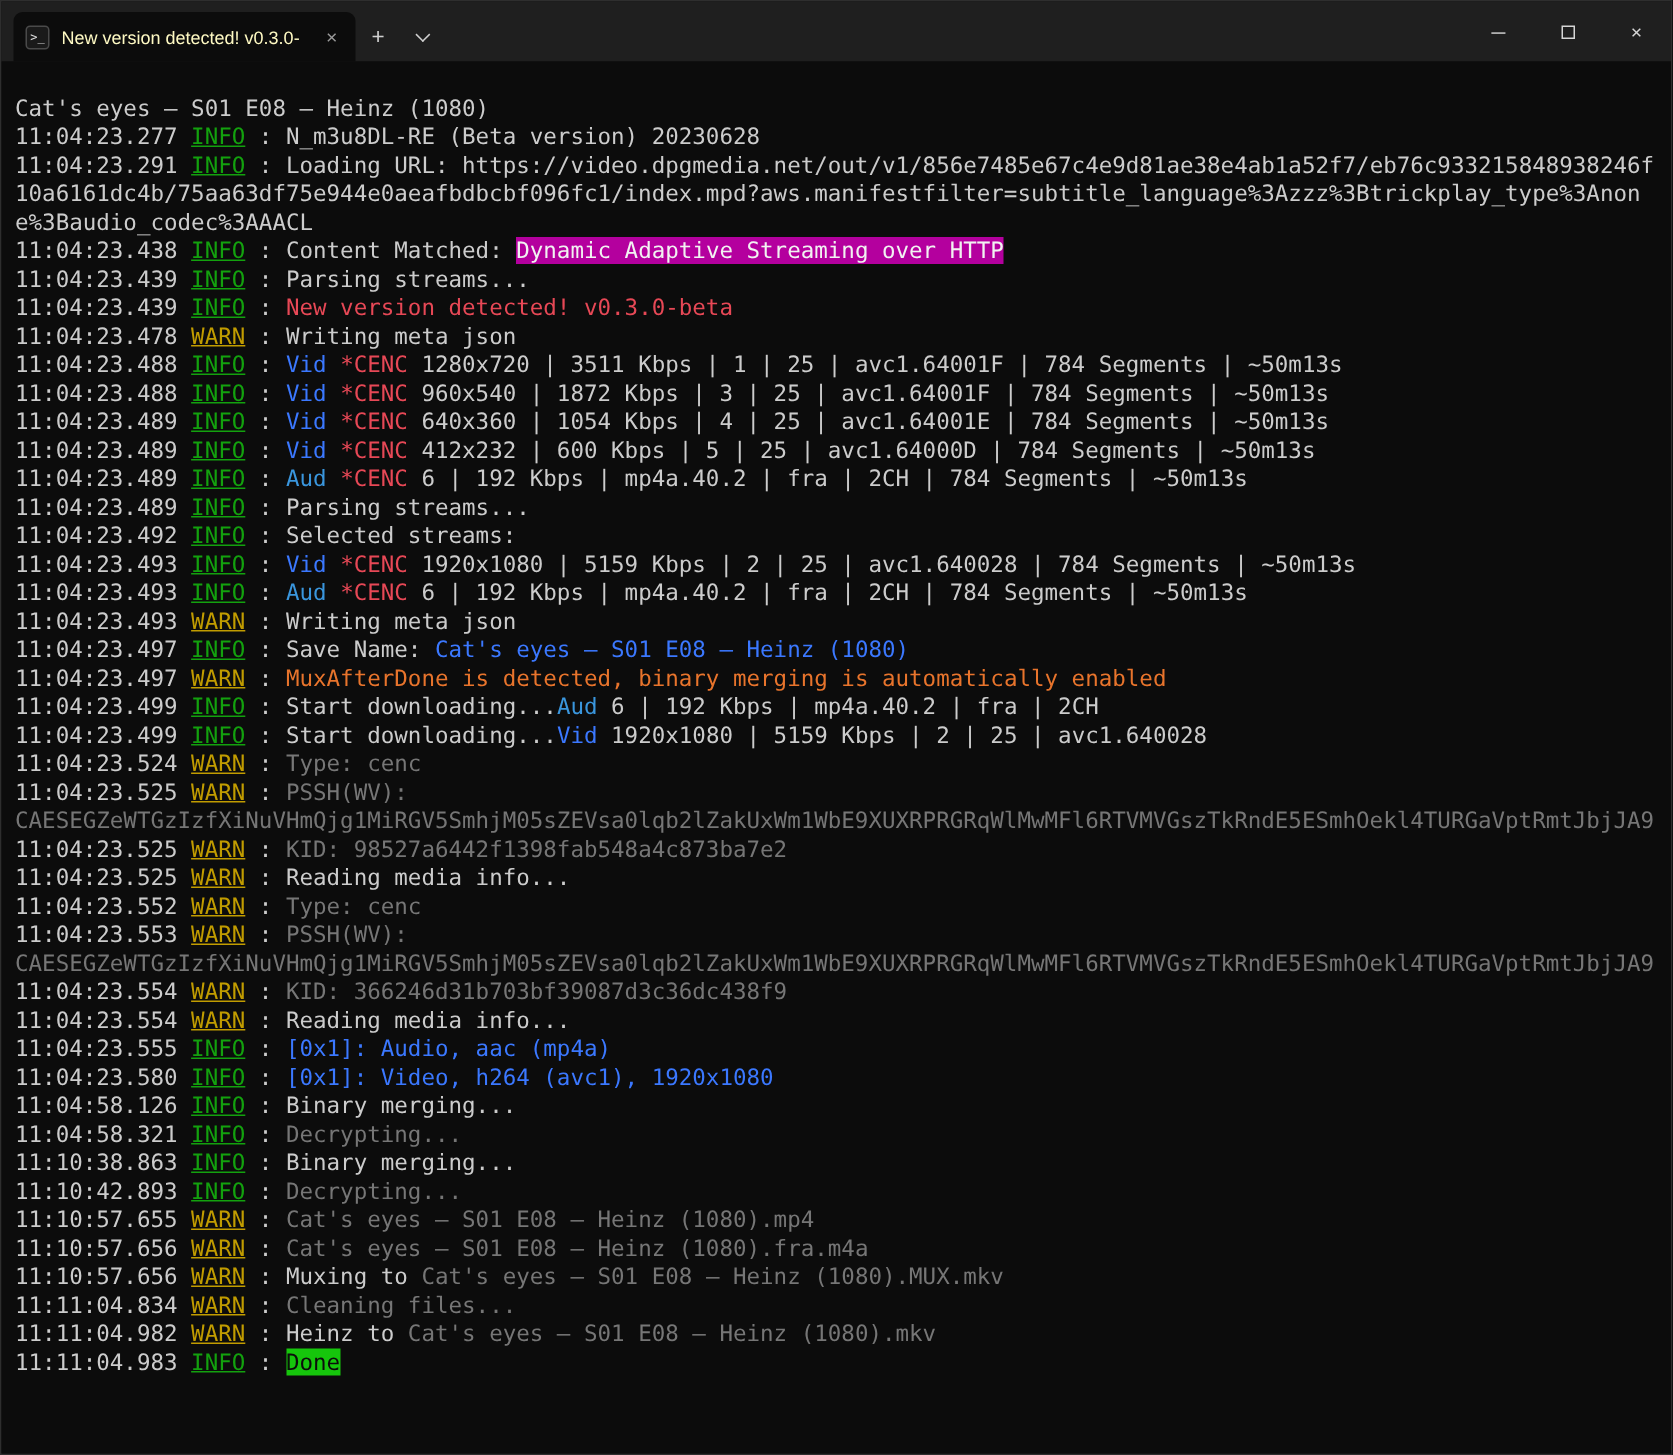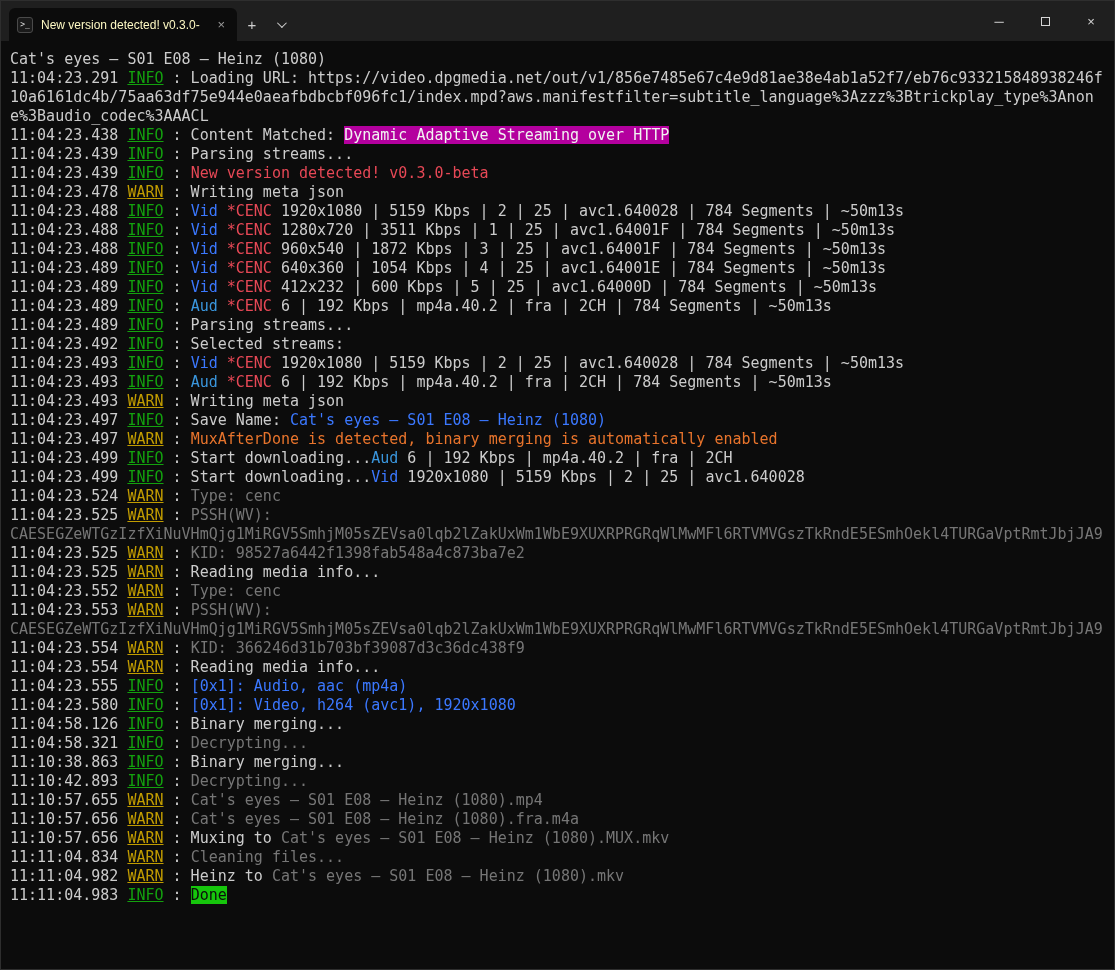--- a/index.html
+++ b/index.html
@@ -24,21 +24,21 @@
   .newtab-btn,.dropdown-btn{height:33px;display:flex;align-items:center;justify-content:center;
        color:#cfcfcf;font-size:15px;width:30px;cursor:default;}
   .dropdown-btn{width:26px;}
   .chev{width:7px;height:7px;border-right:1px solid #cfcfcf;border-bottom:1px solid #cfcfcf;
         transform:rotate(45deg) translateY(-2px);display:inline-block;}
   .spacer{flex:1 1 auto;height:100%;}
   .winbtn{width:46px;height:40px;display:flex;align-items:center;justify-content:center;
           color:#d6d6d6;font-size:13px;align-self:flex-start;cursor:default;}
   .max-box{width:9px;height:9px;border:1px solid #d6d6d6;display:inline-block;}
   
-  .terminal{flex:1 1 auto;background:var(--bg);padding:9px 8px 0 9px;overflow:hidden;
+  .terminal{flex:1 1 auto;background:var(--bg);padding:22px 8px 0 9px;overflow:hidden;
             font-family:"DejaVu Sans Mono",monospace;font-size:15px;line-height:19px;color:var(--fg);}
   .line{white-space:pre-wrap;word-break:break-all;min-height:19px;}
   .s-w{color:var(--fg);}
   .s-info{color:var(--info);text-decoration:underline;}
   .s-warn{color:var(--warn);text-decoration:underline;}
   .s-r{color:var(--red);}
   .s-b{color:var(--blue);}
   .s-c{color:var(--cyan);}
   .s-g{color:var(--gray);margin-top:43px;}
   .s-o{color:var(--orange);}
@@ -61,26 +61,26 @@
       </div>
     <div class="spacer"></div>
     <div class="winbtn">─</div>
     <div class="winbtn">
         <span class="max-box"></span>
       </div>
     <div class="winbtn">×</div>
   </div>
   <div class="terminal">
       <div class="line"><span class="s-w">Cat's eyes – S01 E08 – Heinz (1080)</span></div>
+      <div class="line"><span class="s-w">11:04:23.277 </span><span class="s-info">INFO</span><span class="s-w"> : N_m3u8DL-RE (Beta version) 20230628</span></div>
       <div class="line"><span class="s-w">11:04:23.291 </span><span class="s-info">INFO</span><span class="s-w"> : Loading URL: https://video.dpgmedia.net/out/v1/856e7485e67c4e9d81ae38e4ab1a52f7/eb76c933215848938246f10a6161dc4b/75aa63df75e944e0aeafbdbcbf096fc1/index.mpd?aws.manifestfilter=subtitle_language%3Azzz%3Btrickplay_type%3Anone%3Baudio_codec%3AAACL</span></div>
       <div class="line"><span class="s-w">11:04:23.438 </span><span class="s-info">INFO</span><span class="s-w"> : Content Matched: </span><span class="s-mh">Dynamic Adaptive Streaming over HTTP</span></div>
       <div class="line"><span class="s-w">11:04:23.439 </span><span class="s-info">INFO</span><span class="s-w"> : Parsing streams...</span></div>
       <div class="line"><span class="s-w">11:04:23.439 </span><span class="s-info">INFO</span><span class="s-w"> : </span><span class="s-r">New version detected! v0.3.0-beta</span></div>
       <div class="line"><span class="s-w">11:04:23.478 </span><span class="s-warn">WARN</span><span class="s-w"> : Writing meta json</span></div>
-      <div class="line"><span class="s-w">11:04:23.488 </span><span class="s-info">INFO</span><span class="s-w"> : </span><span class="s-b">Vid</span><span class="s-w"> </span><span class="s-r">*CENC</span><span class="s-w"> 1920x1080 | 5159 Kbps | 2 | 25 | avc1.640028 | 784 Segments | ~50m13s</span></div>
       <div class="line"><span class="s-w">11:04:23.488 </span><span class="s-info">INFO</span><span class="s-w"> : </span><span class="s-b">Vid</span><span class="s-w"> </span><span class="s-r">*CENC</span><span class="s-w"> 1280x720 | 3511 Kbps | 1 | 25 | avc1.64001F | 784 Segments | ~50m13s</span></div>
       <div class="line"><span class="s-w">11:04:23.488 </span><span class="s-info">INFO</span><span class="s-w"> : </span><span class="s-b">Vid</span><span class="s-w"> </span><span class="s-r">*CENC</span><span class="s-w"> 960x540 | 1872 Kbps | 3 | 25 | avc1.64001F | 784 Segments | ~50m13s</span></div>
       <div class="line"><span class="s-w">11:04:23.489 </span><span class="s-info">INFO</span><span class="s-w"> : </span><span class="s-b">Vid</span><span class="s-w"> </span><span class="s-r">*CENC</span><span class="s-w"> 640x360 | 1054 Kbps | 4 | 25 | avc1.64001E | 784 Segments | ~50m13s</span></div>
       <div class="line"><span class="s-w">11:04:23.489 </span><span class="s-info">INFO</span><span class="s-w"> : </span><span class="s-b">Vid</span><span class="s-w"> </span><span class="s-r">*CENC</span><span class="s-w"> 412x232 | 600 Kbps | 5 | 25 | avc1.64000D | 784 Segments | ~50m13s</span></div>
       <div class="line"><span class="s-w">11:04:23.489 </span><span class="s-info">INFO</span><span class="s-w"> : </span><span class="s-c">Aud</span><span class="s-w"> </span><span class="s-r">*CENC</span><span class="s-w"> 6 | 192 Kbps | mp4a.40.2 | fra | 2CH | 784 Segments | ~50m13s</span></div>
       <div class="line"><span class="s-w">11:04:23.489 </span><span class="s-info">INFO</span><span class="s-w"> : Parsing streams...</span></div>
       <div class="line"><span class="s-w">11:04:23.492 </span><span class="s-info">INFO</span><span class="s-w"> : Selected streams:</span></div>
       <div class="line"><span class="s-w">11:04:23.493 </span><span class="s-info">INFO</span><span class="s-w"> : </span><span class="s-b">Vid</span><span class="s-w"> </span><span class="s-r">*CENC</span><span class="s-w"> 1920x1080 | 5159 Kbps | 2 | 25 | avc1.640028 | 784 Segments | ~50m13s</span></div>
       <div class="line"><span class="s-w">11:04:23.493 </span><span class="s-info">INFO</span><span class="s-w"> : </span><span class="s-c">Aud</span><span class="s-w"> </span><span class="s-r">*CENC</span><span class="s-w"> 6 | 192 Kbps | mp4a.40.2 | fra | 2CH | 784 Segments | ~50m13s</span></div>
       <div class="line"><span class="s-w">11:04:23.493 </span><span class="s-warn">WARN</span><span class="s-w"> : Writing meta json</span></div>

